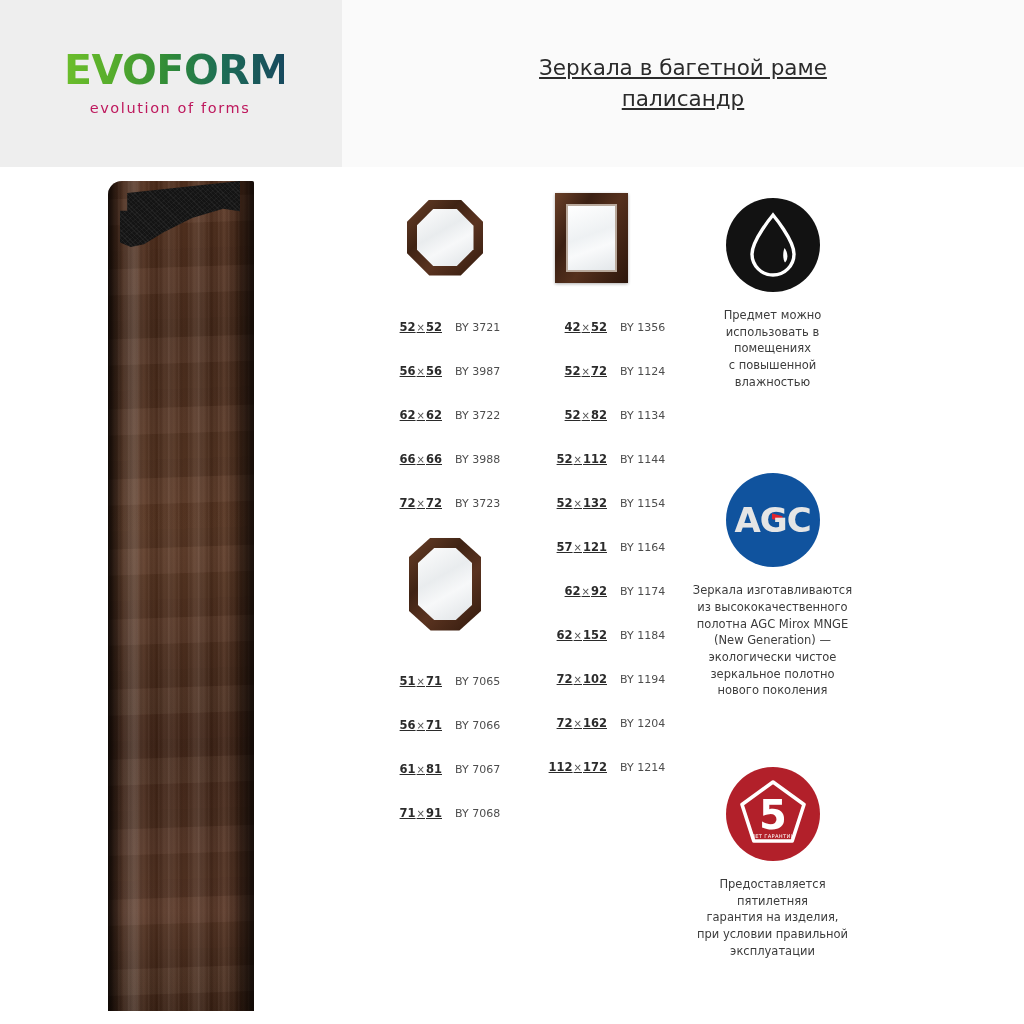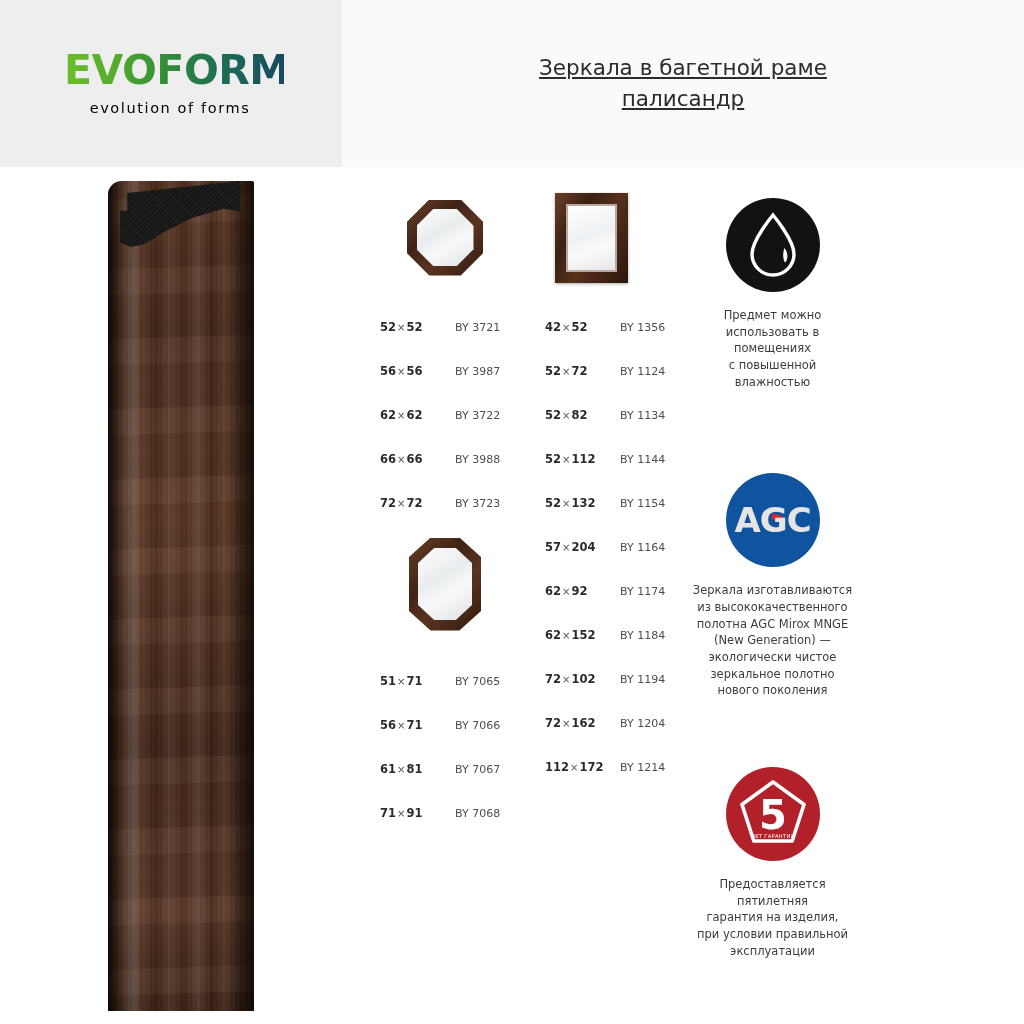--- a/index.html
+++ b/index.html
@@ -21,21 +21,21 @@
     font-family:"DejaVu Sans","Liberation Sans",sans-serif;
     font-weight:bold;font-size:41px;letter-spacing:-0.5px;
     line-height:1;
     background:linear-gradient(90deg,#6cbe2b 0%,#56ad2c 22%,#2f8a38 48%,#1d6d56 72%,#17495e 100%);
     -webkit-background-clip:text;background-clip:text;
     -webkit-text-fill-color:transparent;color:transparent;
     white-space:nowrap;
   }
   .logo-tagline{
     margin-top:9px;
-    font-size:14.5px;color:#000000;letter-spacing:1.6px;
+    font-size:14.5px;color:#be185d;letter-spacing:1.6px;
     text-align:center;width:212px;white-space:nowrap;
   }
 
   .header-title{
     position:absolute;left:342px;top:52px;width:682px;
     text-align:center;color:#2b2b2b;
     font-size:21.5px;line-height:1.45;font-weight:400;text-decoration:underline;
   }
 
   
@@ -116,22 +116,22 @@
     background:#b9a99c;padding:2px;
   }
   .rect-glass{
     background:linear-gradient(160deg,#ffffff 0%,#eef1f3 45%,#f9fafb 65%,#e3e7ea 100%);
   }
 
   
   .size-table{margin-top:0;}
   .size-row{display:flex;align-items:baseline;margin-bottom:15px;}
   .size-dim{
-    width:62px;
-    font-size:11.5px;font-weight:bold;color:#2b2b2b;white-space:nowrap;
+    width:62px;text-align:right;
+    font-size:11.5px;font-weight:bold;color:#2b2b2b;white-space:nowrap;text-decoration:underline;
   }
   .size-dim .x{font-weight:normal;font-size:10px;color:#555;padding:0 1px;}
   .size-code{
     padding-left:13px;font-size:11px;color:#4d4d4d;white-space:nowrap;margin-top:16px;
   }
 
   
   .feature{text-align:center;}
   .badge{margin:0 auto;display:block;}
   .feature-text{
@@ -264,21 +264,21 @@
       </div>
       <div class="size-row">
         <div class="size-dim"><span>52</span><span class="x">×</span><span>112</span></div>
         <div class="size-code">BY 1144</div>
       </div>
       <div class="size-row">
         <div class="size-dim"><span>52</span><span class="x">×</span><span>132</span></div>
         <div class="size-code">BY 1154</div>
       </div>
       <div class="size-row">
-        <div class="size-dim"><span>57</span><span class="x">×</span><span>204</span></div>
+        <div class="size-dim"><span>57</span><span class="x">×</span><span>121</span></div>
         <div class="size-code">BY 1164</div>
       </div>
       <div class="size-row">
         <div class="size-dim"><span>62</span><span class="x">×</span><span>92</span></div>
         <div class="size-code">BY 1174</div>
       </div>
       <div class="size-row">
         <div class="size-dim"><span>62</span><span class="x">×</span><span>152</span></div>
         <div class="size-code">BY 1184</div>
       </div>

